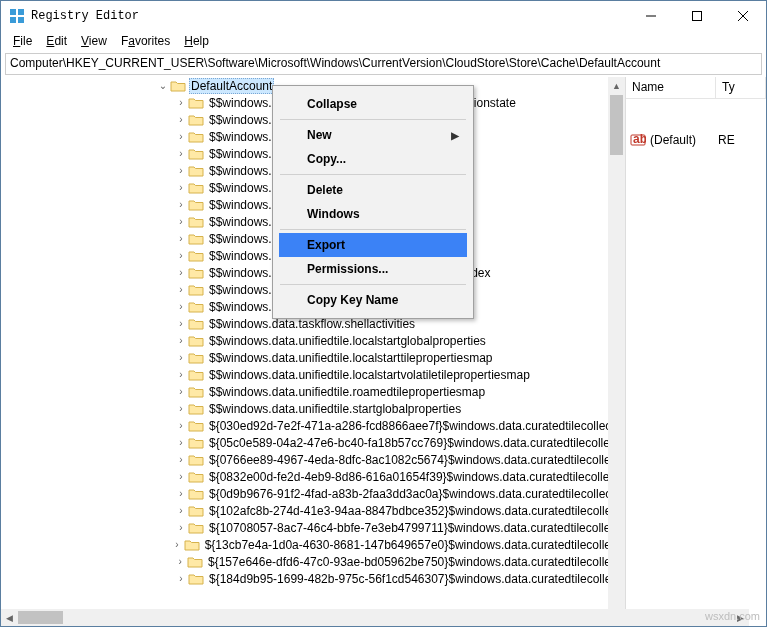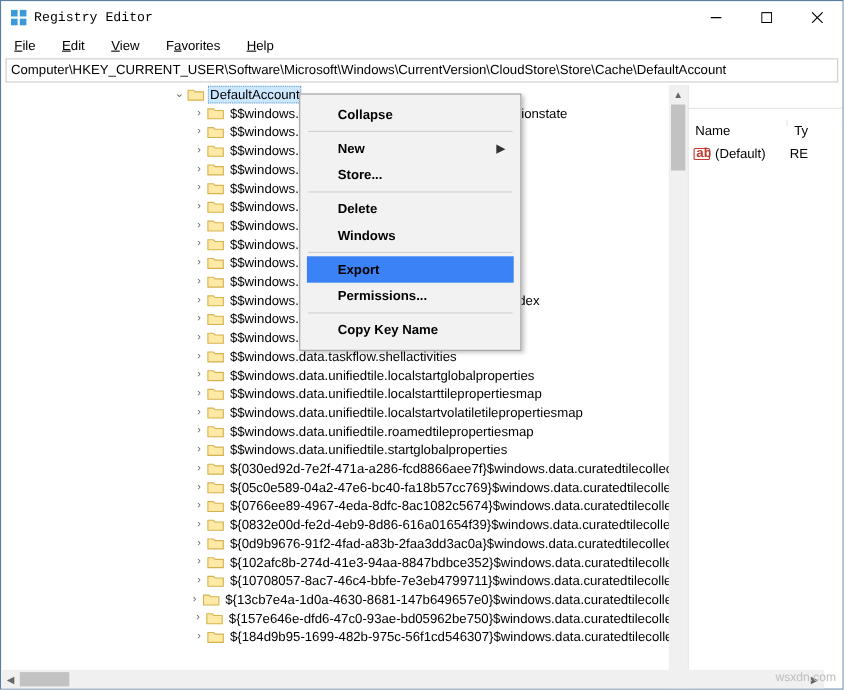--- a/index.html
+++ b/index.html
@@ -3,37 +3,37 @@
 <meta charset="utf-8">
 <style>
 * { box-sizing: border-box; margin: 0; padding: 0; font-family: "Segoe UI", Tahoma, sans-serif; font-size: 12px; }
 html, body { width: 767px; height: 627px; overflow: hidden; background: #fff; }
 .window { width: 767px; height: 627px; border: 1px solid #5a7ea0; display: flex; flex-direction: column; background: #fff; position: relative; }
 .titlebar { height: 30px; display: flex; align-items: center; padding-left: 8px; }
 .titlebar .icon { width: 16px; height: 16px; margin-right: 6px; }
 .titlebar .title { flex: 1; font-family: Liberation Mono, monospace; }
 .win-btns { display: flex; }
 .win-btn { width: 46px; height: 30px; display: flex; align-items: center; justify-content: center; }
-.menubar { height: 20px; display: flex; align-items: center; padding: 0 6px; gap: 12px; }
+.menubar { height: 20px; display: flex; align-items: center; padding: 0 6px; gap: 2px; }
 .menubar span { padding: 2px 6px; }
 .menubar span u { text-decoration: underline; }
 .addrbar { height: 22px; border: 1px solid #ccc; margin: 2px 4px; padding: 2px 4px; font-size: 12px; white-space: nowrap; overflow: hidden; }
 .body { flex: 1; display: flex; overflow: hidden; position: relative; }
 .tree-pane { width: 625px; border-right: 1px solid #ddd; overflow: hidden; position: relative; }
 .tree { position: absolute; left: 0; top: 0; right: 0; }
 .row { height: 17px; display: flex; align-items: center; white-space: nowrap; }
 .indent { display: inline-block; }
 .exp { width: 14px; height: 14px; display: inline-flex; align-items: center; justify-content: center; color: #666; font-size: 10px; line-height: 1; }
 .folder { width: 16px; height: 14px; margin-right: 3px; display: inline-block; }
 .folder svg { display: block; }
 .label { padding: 0 2px; }
 .label.sel { background: #cce8ff; border: 1px dotted #7aa7d4; padding: 0 1px; text-align: right; }
 .list-pane { flex: 1; overflow: hidden; position: relative; }
 .list-header { height: 22px; display: flex; border-bottom: 1px solid #e5e5e5; }
-.list-header .col { padding: 3px 6px; border-right: 1px solid #e5e5e5; font-size: 12px; margin-top: 32px; }
+.list-header .col { padding: 3px 6px; border-right: 1px solid #e5e5e5; font-size: 12px; }
 .list-rows .lrow { height: 18px; display: flex; align-items: center; padding-left: 4px; margin-top: 32px; }
 .str-icon { width: 16px; height: 16px; margin-right: 4px; }
 .scrollbar-h { position: absolute; left: 0; right: 17px; bottom: 0; height: 17px; background: #f0f0f0; display: flex; }
 .scrollbar-h .arrow { width: 17px; display: flex; align-items: center; justify-content: center; color: #666; font-size: 9px; }
 .scrollbar-h .track { flex: 1; position: relative; }
 .scrollbar-h .thumb { position: absolute; top: 2px; bottom: 2px; background: #c2c2c2; }
 .ctx-menu { position: absolute; background: #f2f2f2; border: 1px solid #a0a0a0; box-shadow: 2px 2px 4px rgba(0,0,0,0.25); padding: 6px; z-index: 10; width: 202px; font-weight: bold; }
 .ctx-item { height: 24px; display: flex; align-items: center; padding: 0 24px 0 28px; position: relative; }
 .ctx-item.hover { background: #3b82f6; }
 .ctx-sep { height: 1px; background: #d0d0d0; margin: 3px 1px; }
@@ -427,21 +427,21 @@
       <div class="arrow">▶</div>
     </div>
 
     <div class="ctx-menu" style="left:271px; top:8px;">
       <div class="ctx-item">Collapse</div>
       <div class="ctx-sep"></div>
       <div class="ctx-item">
           <span>New</span>
           <span class="ctx-arrow">▶</span>
         </div>
-      <div class="ctx-item">Store...</div>
+      <div class="ctx-item">Copy...</div>
       <div class="ctx-sep"></div>
       <div class="ctx-item">Delete</div>
       <div class="ctx-item">Windows</div>
       <div class="ctx-sep"></div>
       <div class="ctx-item hover">Export</div>
       <div class="ctx-item">Permissions...</div>
       <div class="ctx-sep"></div>
       <div class="ctx-item">Copy Key Name</div>
     </div>
 

